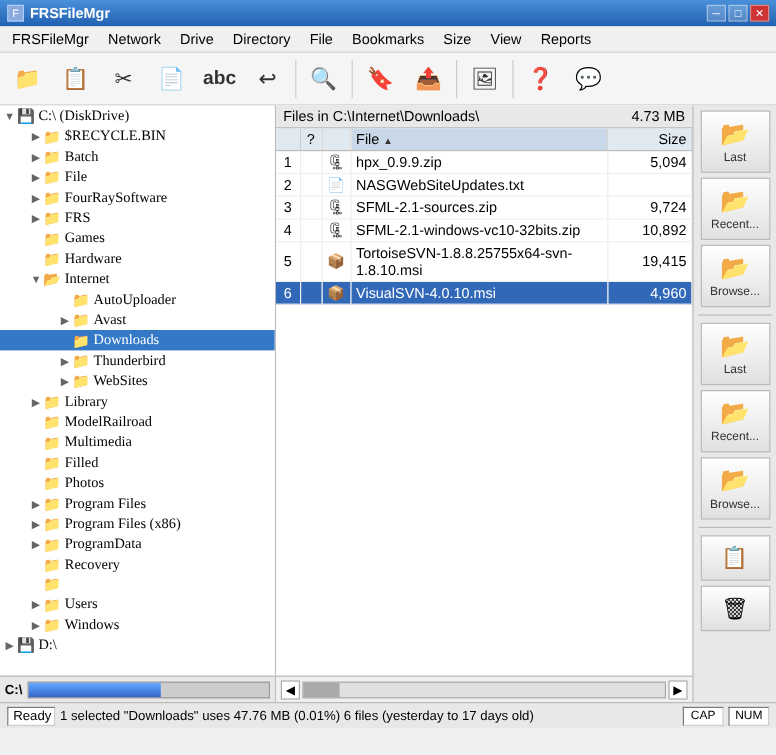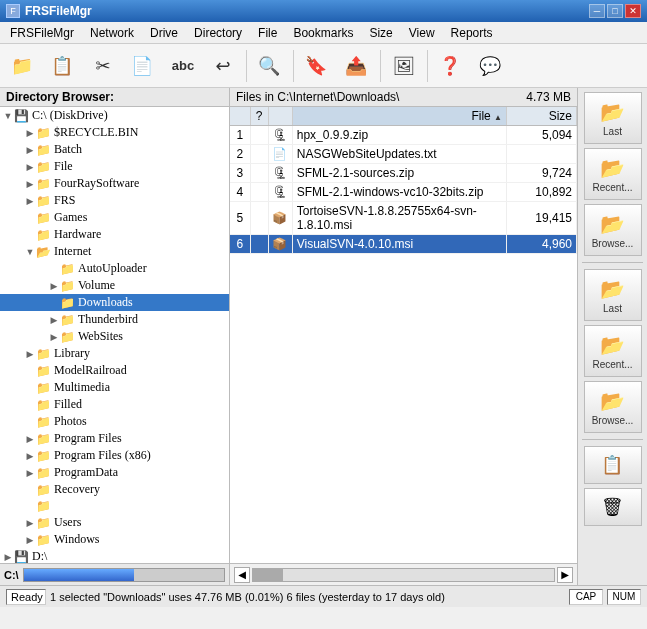--- a/index.html
+++ b/index.html
@@ -234,21 +234,20 @@
     thead th {
       text-align: left;
       padding: 2px 4px;
       border-bottom: 1px solid #bbb;
       border-right: 1px solid #ccc;
       font-weight: normal;
       font-size: 12px;
     }
     thead th.sort-active {
       background: #c8d8e8;
-      text-align: right;
     }
     tbody tr {
       cursor: pointer;
     }
     tbody tr.selected { background: #3168b8; color: white; }
     tbody tr.selected td { color: white; }
     tbody td {
       padding: 2px 4px;
       border-bottom: 1px solid #f0f0f0;
       border-right: 1px solid #eee;
@@ -403,38 +402,37 @@
   <div class="menu-item">Size</div>
   <div class="menu-item">View</div>
   <div class="menu-item">Reports</div>
 </div>
 
 <div id="toolbar">
   <button class="toolbar-btn">📁</button>
   <button class="toolbar-btn">📋</button>
   <button class="toolbar-btn">✂</button>
   <button class="toolbar-btn">📄</button>
-  <button class="toolbar-btn" style="font-size:13px;font-weight:bold;">abc</button>
+  <button class="toolbar-btn" style="font-size:16px;font-weight:bold;">abc</button>
   <button class="toolbar-btn">↩</button>
   <div class="toolbar-separator"></div>
   <button class="toolbar-btn">🔍</button>
   <div class="toolbar-separator"></div>
   <button class="toolbar-btn">🔖</button>
   <button class="toolbar-btn">📤</button>
   <div class="toolbar-separator"></div>
   <button class="toolbar-btn">🖼</button>
   <div class="toolbar-separator"></div>
   <button class="toolbar-btn">❓</button>
   <button class="toolbar-btn">💬</button>
 </div>
 
 <div id="main-content">
 
   <div id="dir-panel">
-    <div id="dir-panel-header">Directory Browser:</div>
     <div id="dir-tree">
 
       <div class="tree-item">
         <span class="tree-expand">▼</span>
         <span class="tree-icon hdd-icon">💾</span>
         <span class="tree-label">C:\  (DiskDrive)</span>
       </div>
 
       <div class="tree-item" style="padding-left:24px;">
         <span class="tree-expand">▶</span>
@@ -486,21 +484,21 @@
 
       <div class="tree-item" style="padding-left:48px;">
         <span class="tree-expand"> </span>
         <span class="tree-icon folder-icon">📁</span>
         <span class="tree-label">AutoUploader</span>
       </div>
 
       <div class="tree-item" style="padding-left:48px;">
         <span class="tree-expand">▶</span>
         <span class="tree-icon folder-icon">📁</span>
-        <span class="tree-label">Volume</span>
+        <span class="tree-label">Avast</span>
       </div>
 
       <div class="tree-item selected" style="padding-left:48px;">
         <span class="tree-expand"> </span>
         <span class="tree-icon">📁</span>
         <span class="tree-label">Downloads</span>
       </div>
 
       <div class="tree-item" style="padding-left:48px;">
         <span class="tree-expand">▶</span>

